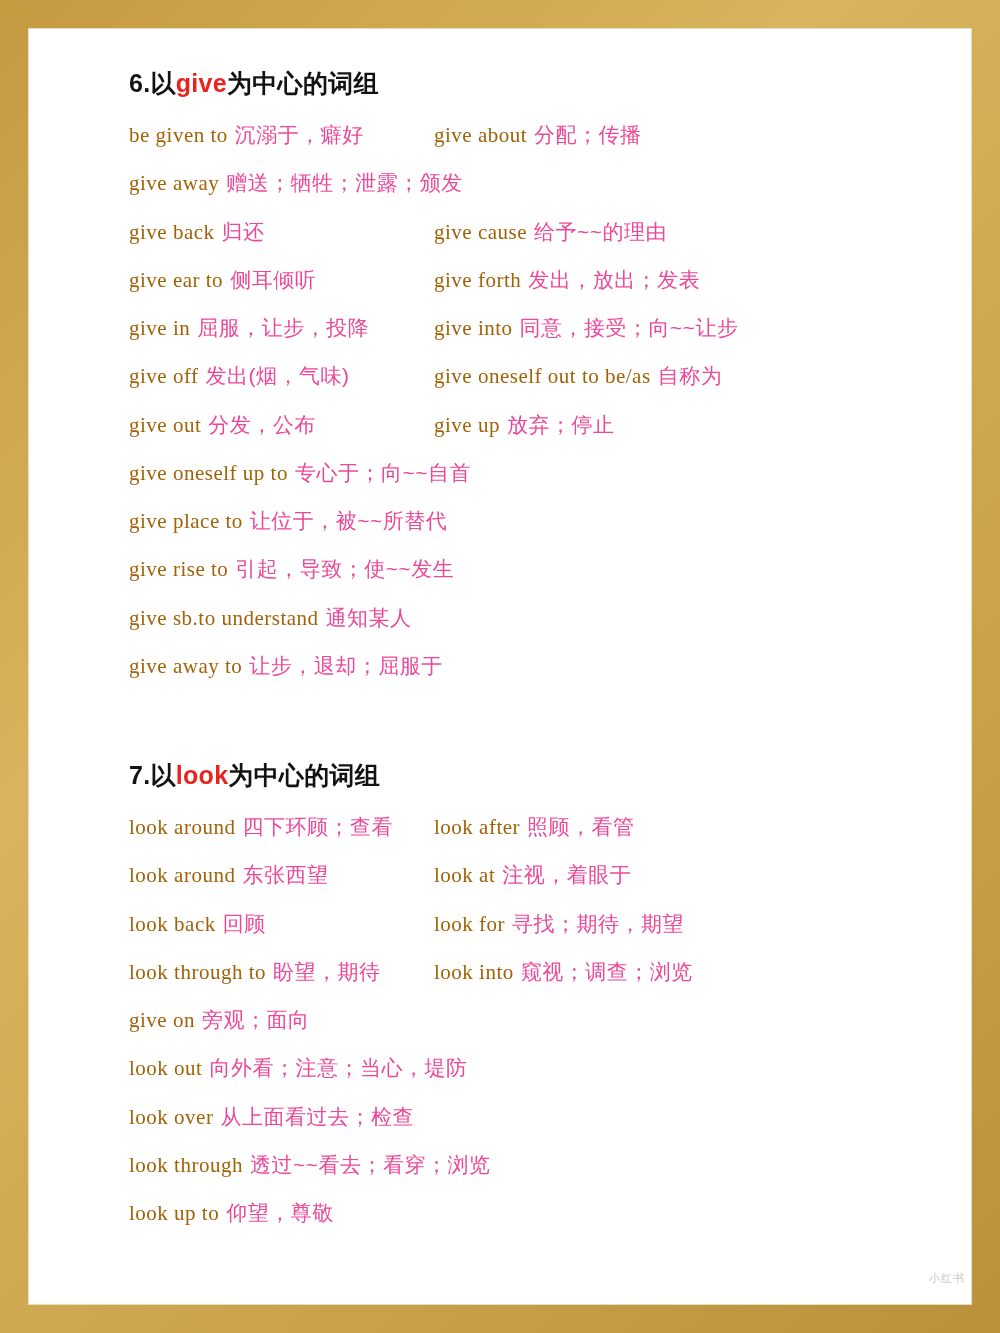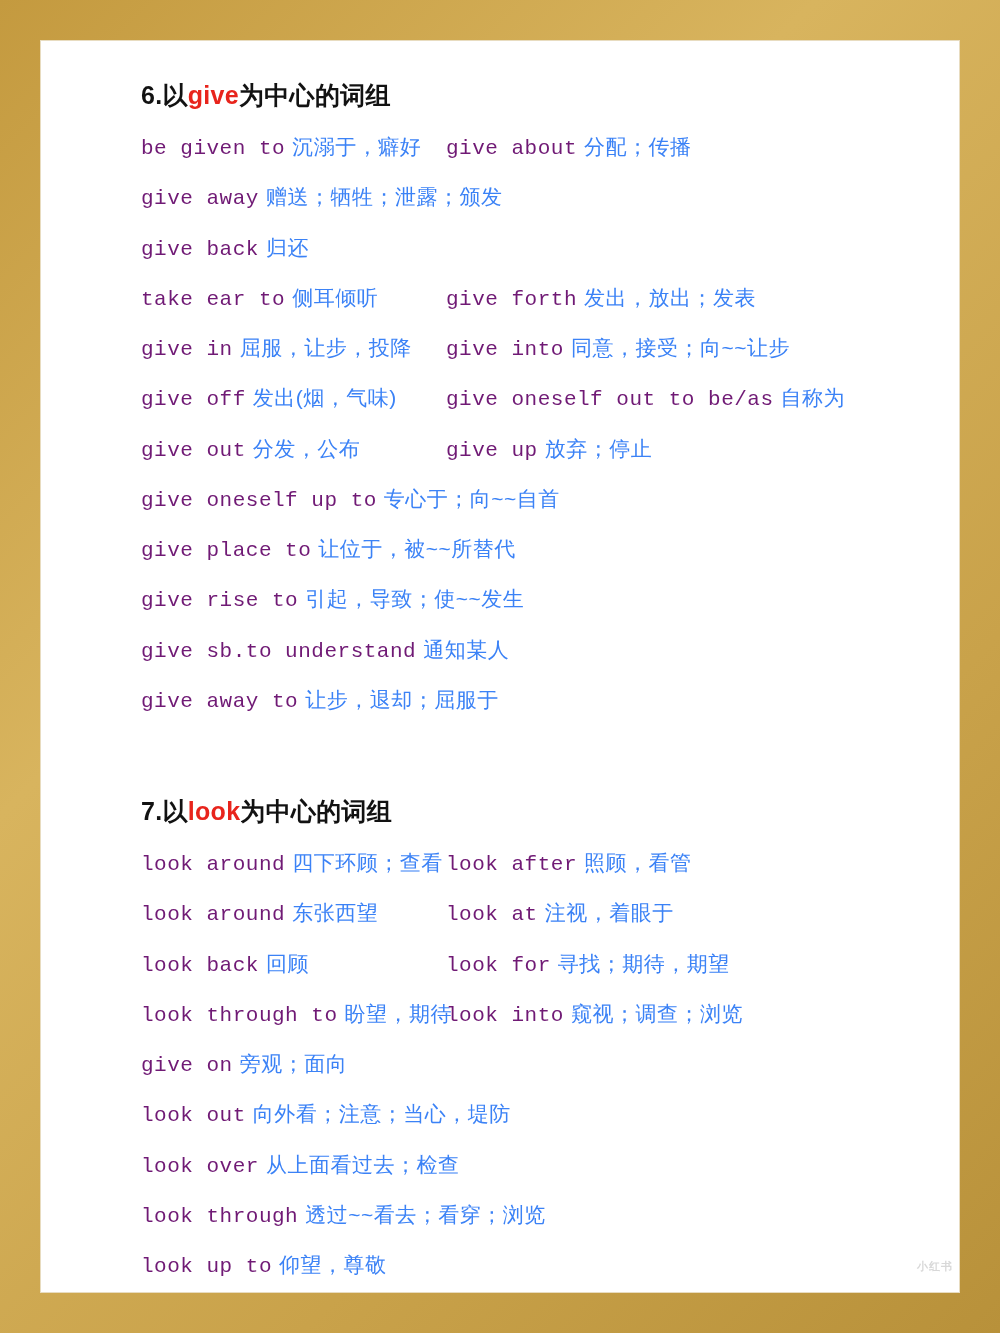--- a/index.html
+++ b/index.html
@@ -13,21 +13,21 @@
     font-family: "Liberation Sans", sans-serif;
     overflow: hidden;
   }
   .page-frame {
     position: absolute;
     left: 0; top: 0;
     width: 1000px;
     height: 1333px;
     background: linear-gradient(135deg, #c49a3f 0%, #d8b45e 35%, #c9a24a 70%, #b8913a 100%);
     box-sizing: border-box;
-    padding: 40px;
+    padding: 28px;
   }
   .page-inner {
     width: 100%;
     height: 100%;
     background: #ffffff;
     box-sizing: border-box;
     border: 1px solid #e8dcc0;
     position: relative;
     overflow: hidden;
   }
@@ -66,26 +66,26 @@
     display: inline-block;
   }
   .cell.left {
     width: 305px;
     flex: 0 0 305px;
   }
   .cell.wide {
     flex: 1 1 auto;
   }
   .en {
-    color: #701a75;
-    font-family: Liberation Mono, monospace;
+    color: #a16207;
+    font-family: Liberation Serif, serif;
     letter-spacing: 0.5px;
   }
   .zh {
-    color: #3b82f6;
+    color: #ec4899;
     font-family: "Liberation Sans", sans-serif;
     letter-spacing: 0.5px;
   }
   .sp { display: inline-block; width: 7px; }
   .watermark {
     position: absolute;
     right: 6px;
     bottom: 18px;
     font-size: 11px;
     color: #d8d8d8;
@@ -110,24 +110,25 @@
             <span class="cell left"><span class="en">be  given  to</span><span class="sp"></span><span class="zh">沉溺于，癖好</span></span>
             <span class="cell wide"><span class="en">give  about</span><span class="sp"></span><span class="zh">分配；传播</span></span>
           </div>
 
           <div class="row">
             <span class="cell wide"><span class="en">give  away</span><span class="sp"></span><span class="zh">赠送；牺牲；泄露；颁发</span></span>
           </div>
 
           <div class="row">
             <span class="cell left"><span class="en">give  back</span><span class="sp"></span><span class="zh">归还</span></span>
-          </div>
-
-          <div class="row">
-            <span class="cell left"><span class="en">take  ear  to</span><span class="sp"></span><span class="zh">侧耳倾听</span></span>
+            <span class="cell wide"><span class="en">give  cause</span><span class="sp"></span><span class="zh">给予~~的理由</span></span>
+          </div>
+
+          <div class="row">
+            <span class="cell left"><span class="en">give  ear  to</span><span class="sp"></span><span class="zh">侧耳倾听</span></span>
             <span class="cell wide"><span class="en">give  forth</span><span class="sp"></span><span class="zh">发出，放出；发表</span></span>
           </div>
 
           <div class="row">
             <span class="cell left"><span class="en">give  in</span><span class="sp"></span><span class="zh">屈服，让步，投降</span></span>
             <span class="cell wide"><span class="en">give  into</span><span class="sp"></span><span class="zh">同意，接受；向~~让步</span></span>
           </div>
 
           <div class="row">
             <span class="cell left"><span class="en">give  off</span><span class="sp"></span><span class="zh">发出(烟，气味)</span></span>

